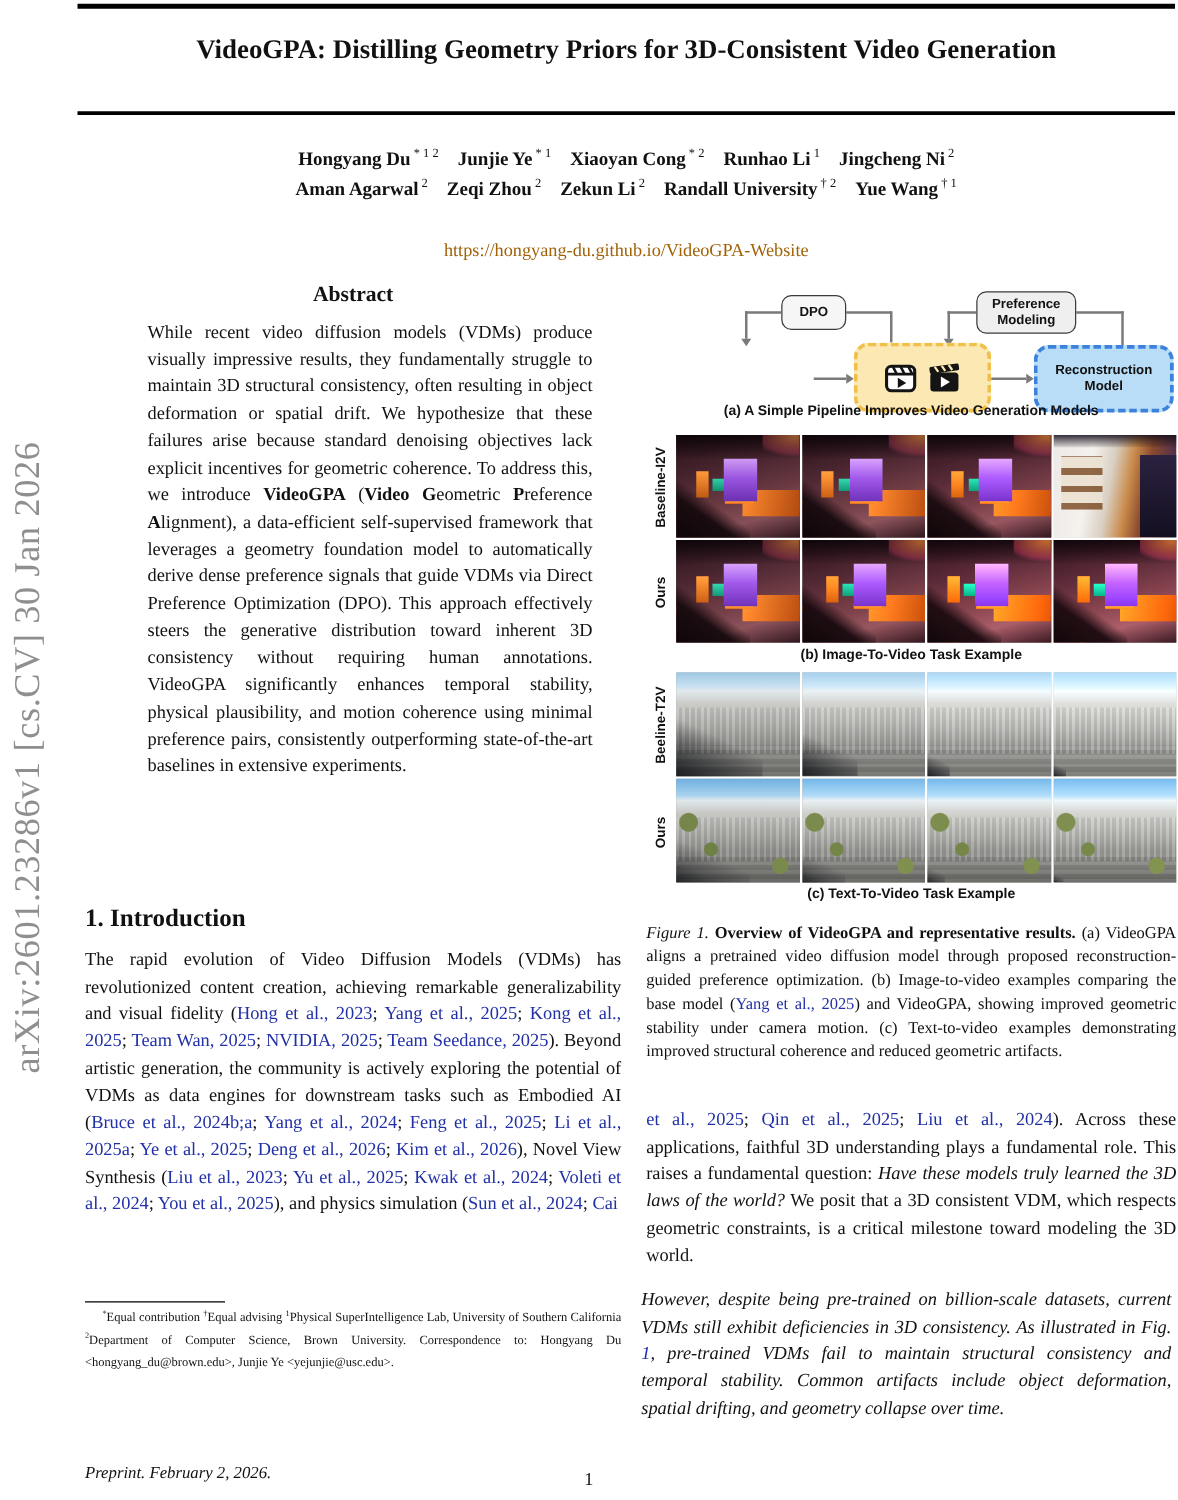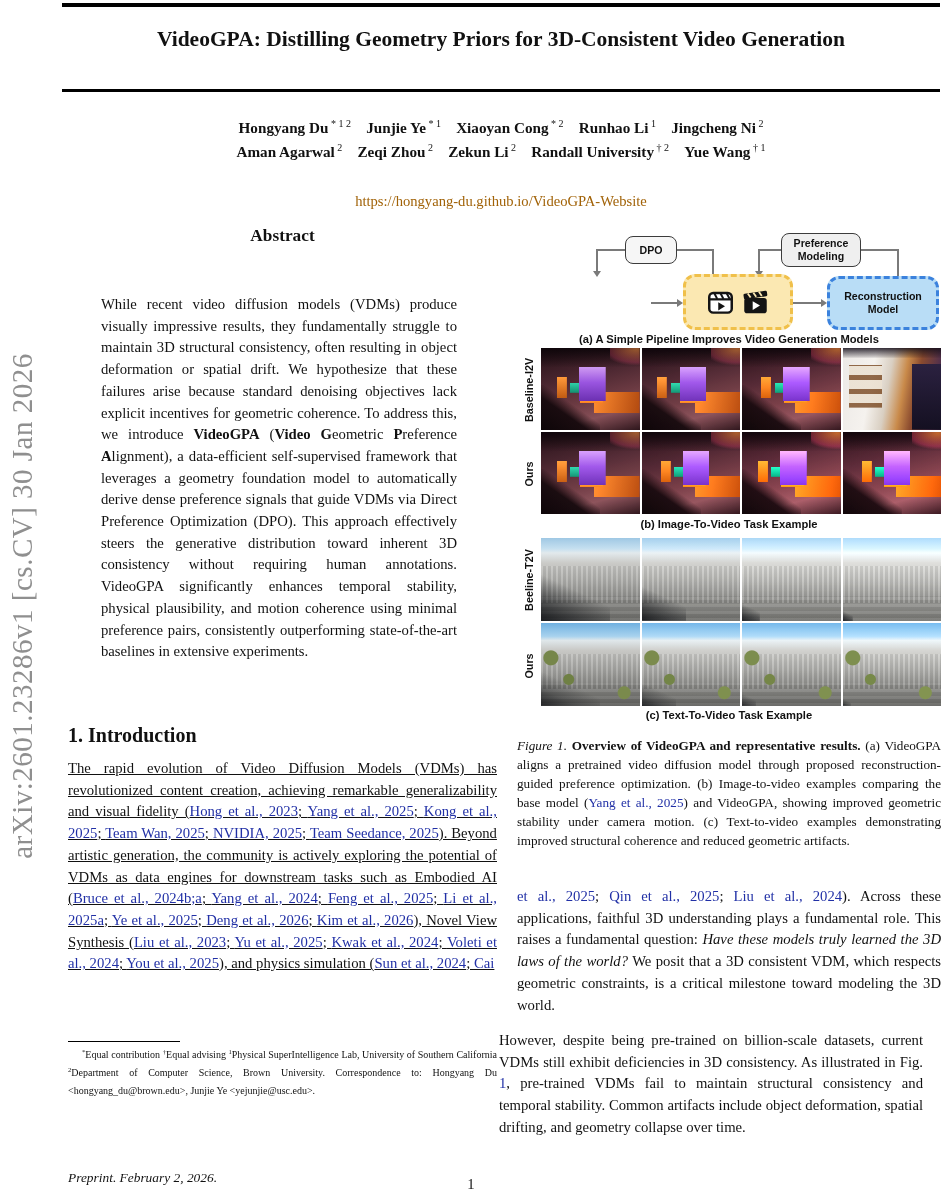--- a/index.html
+++ b/index.html
@@ -28,33 +28,33 @@
   #arxiv-watermark { left:-324px; top:586px; width:700px; height:40px;
     transform:rotate(-90deg); text-align:center;
     font-size:29px; color:#8f8f8f; letter-spacing:0.5px; white-space:nowrap; }
 
   
   .justify { text-align:justify; }
   .bodytxt { font-size:14.7px; line-height:21.7px; }
 
   #abstract-heading { left:68px; top:226px; width:429px; text-align:center;
                       font-size:17.3px; font-weight:bold; }
-  #abstract-body { left:101px; top:256px; width:356px;margin-top:38px; }
+  #abstract-body { left:118px; top:256px; width:356px; }
   #intro-heading { left:68px; top:724px; width:429px;
                    font-size:20px; font-weight:bold; }
-  #intro-para { left:68px; top:758px; width:429px;text-decoration:underline; }
+  #intro-para { left:68px; top:758px; width:429px; }
 
   #footnote-rule { left:68px; top:1041px; width:112px; height:1px; }
   #footnote { left:68px; top:1046px; width:429px;
               font-size:10px; line-height:17.8px; text-indent:14px; }
   #preprint { left:68px; top:1150px; width:429px;
               font-size:13.4px; font-style:italic;margin-top:20px; }
 
   #rc-para1 { left:517px; top:886px; width:424px; }
-  #rc-para2 { left:499px; top:1030px; width:424px; }
+  #rc-para2 { left:513px; top:1030px; width:424px;font-style:italic; }
 
   #page-number { left:0; top:1176px; width:942px; text-align:center; font-size:14.6px; }
 
   
   .comic { font-family:"Liberation Sans", sans-serif; font-weight:bold; }
 
   #pipeline { left:517px; top:228px; width:424px; height:104px; }
   .pbox { position:absolute; display:flex; align-items:center; justify-content:center;
           text-align:center; font-size:10.6px; line-height:1.2; }
   #box-dpo  { left:108px; top:8px;  width:52px;  height:28px;
@@ -69,21 +69,21 @@
   #box-recon{ left:310px; top:48px; width:112px; height:54px;
               background:#b9ddf6; border:3.5px dashed #3b82dd; border-radius:12px; }
   .pbox span { padding:0 6px; }
 
   .pline { position:absolute; background:#7a7a7a; }
   .ah { position:absolute; width:0; height:0; }
   .ah-down  { border-left:4px solid transparent; border-right:4px solid transparent; border-top:6px solid #7a7a7a; }
   .ah-right { border-top:4px solid transparent; border-bottom:4px solid transparent; border-left:6px solid #7a7a7a; }
 
   .figcaption { text-align:center; font-size:11.2px; color:#111; }
-  #caption-a { left:517px; top:333px; width:424px; }
+  #caption-a { left:517px; top:323px; width:424px; }
   #caption-b { left:517px; top:518px; width:424px; }
   #caption-c { left:517px; top:709px; width:424px; }
 
   .figblock { display:flex; }
   #i2v-block { left:517px; top:348px; width:424px; height:166px; }
   #t2v-block { left:517px; top:538px; width:424px; height:168px; }
   .labelcol { width:24px; position:relative; }
   .rowlabel { position:absolute; left:-28px; width:80px; text-align:center;
               font-size:10.8px; transform:rotate(-90deg); white-space:nowrap; }
   .framegrid { flex:1; display:grid; grid-template-columns:repeat(4,1fr); gap:2px; }

